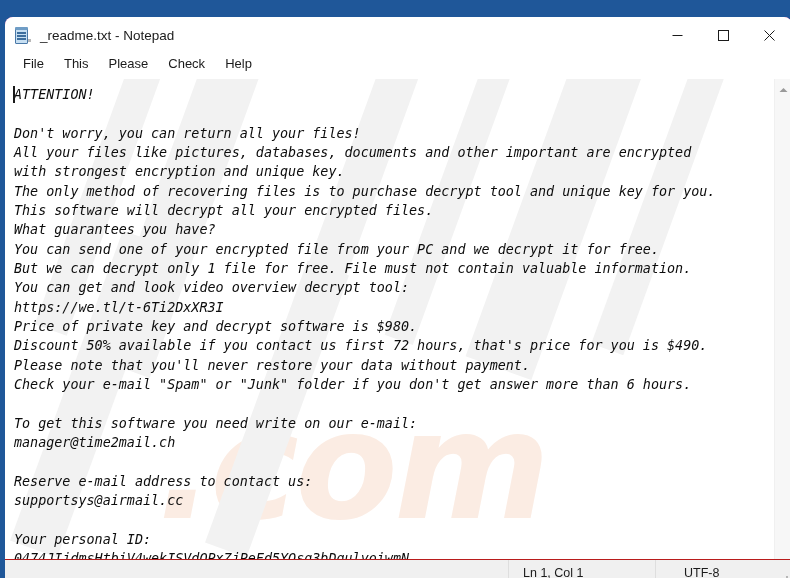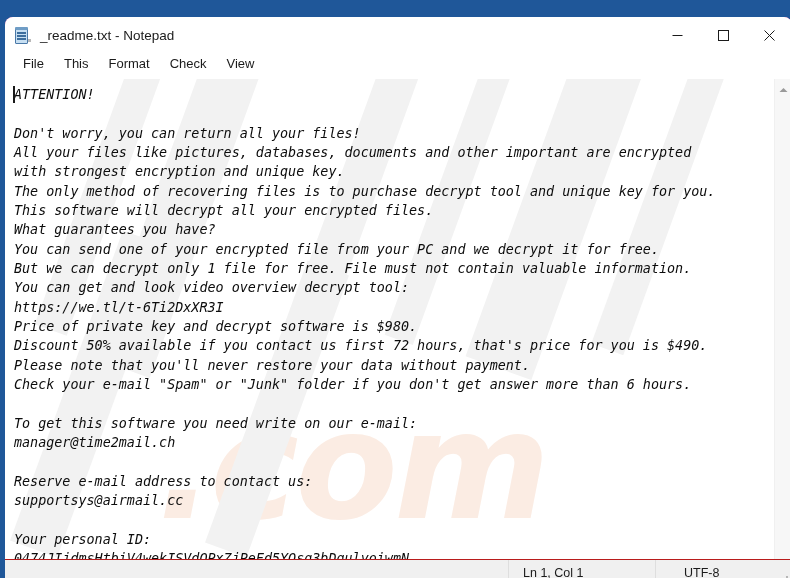--- a/index.html
+++ b/index.html
@@ -283,23 +283,23 @@
               <line x1="0.5" y1="0.5" x2="10.5" y2="10.5" stroke="#1b1b1b" stroke-width="1"></line>
               <line x1="10.5" y1="0.5" x2="0.5" y2="10.5" stroke="#1b1b1b" stroke-width="1"></line>
             </svg>
         </div>
       </div>
     </div>
 
     <div class="menubar">
       <div class="menu-item">File</div>
       <div class="menu-item">This</div>
-      <div class="menu-item">Format</div>
+      <div class="menu-item">Please</div>
       <div class="menu-item">Check</div>
-      <div class="menu-item">View</div>
+      <div class="menu-item">Help</div>
     </div>
 
     <div class="editor-wrap">
       <div class="editor">
         <div class="watermark">
           <div class="wm-stripe" style="left:80px; top:-40px; width:34px; height:300px;"></div>
           <div class="wm-stripe" style="left:150px; top:-60px; width:58px; height:360px;"></div>
           <div class="wm-stripe" style="left:330px; top:-50px; width:40px; height:330px;"></div>
           <div class="wm-stripe" style="left:430px; top:-30px; width:30px; height:300px;"></div>
           <div class="wm-stripe" style="left:520px; top:-60px; width:70px; height:360px;"></div>

